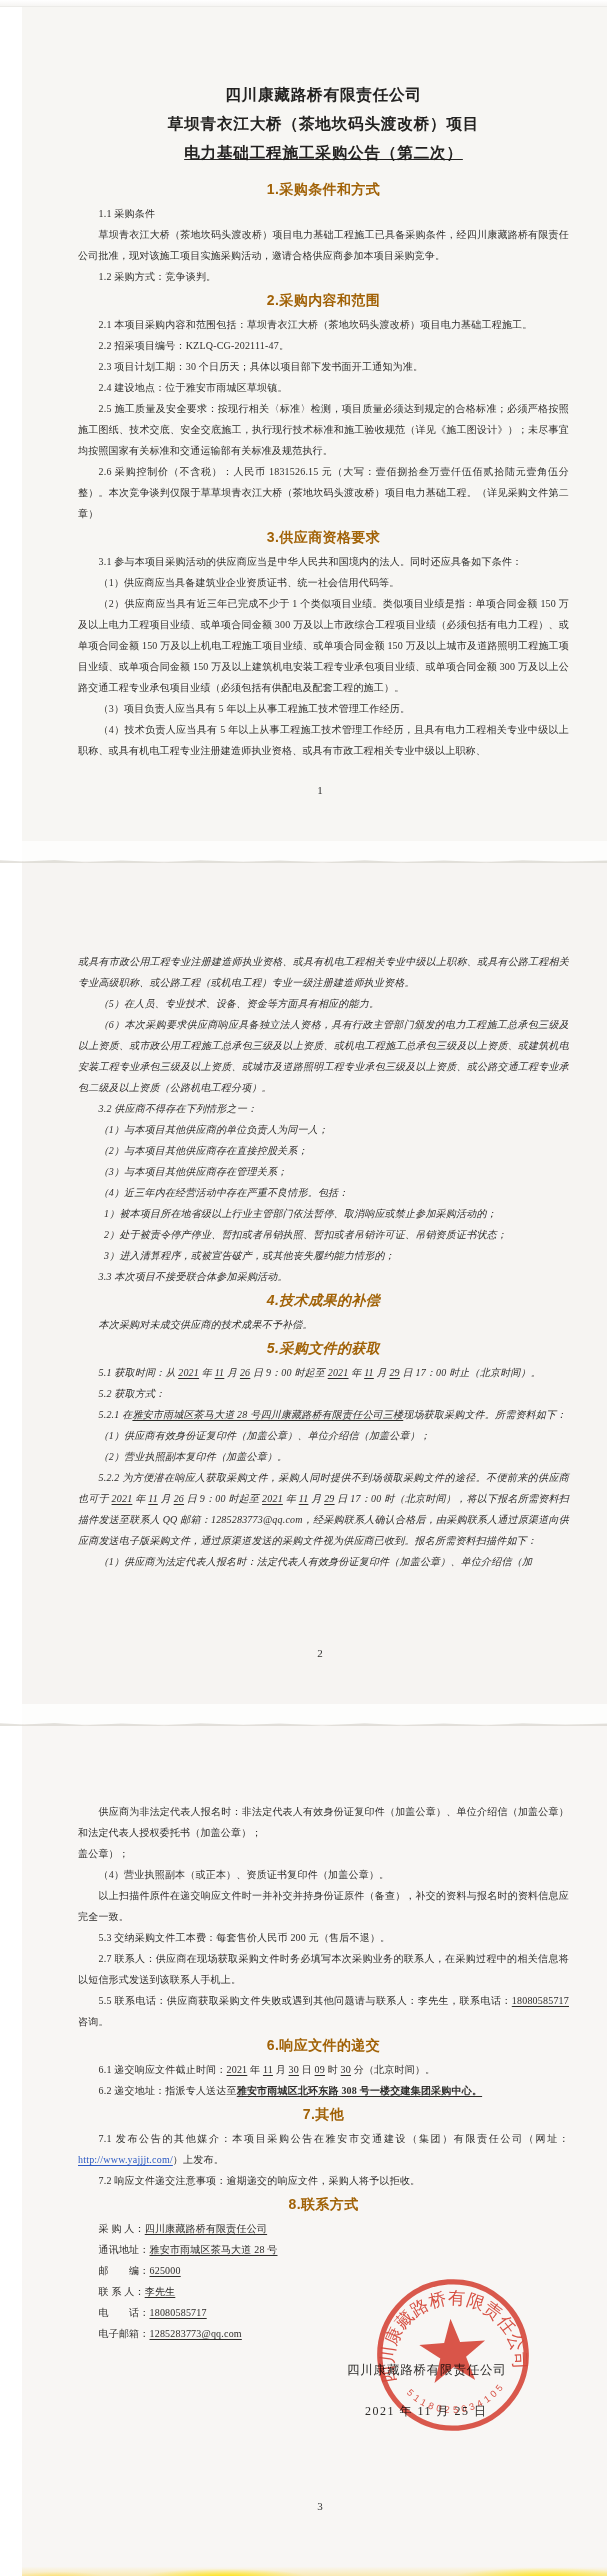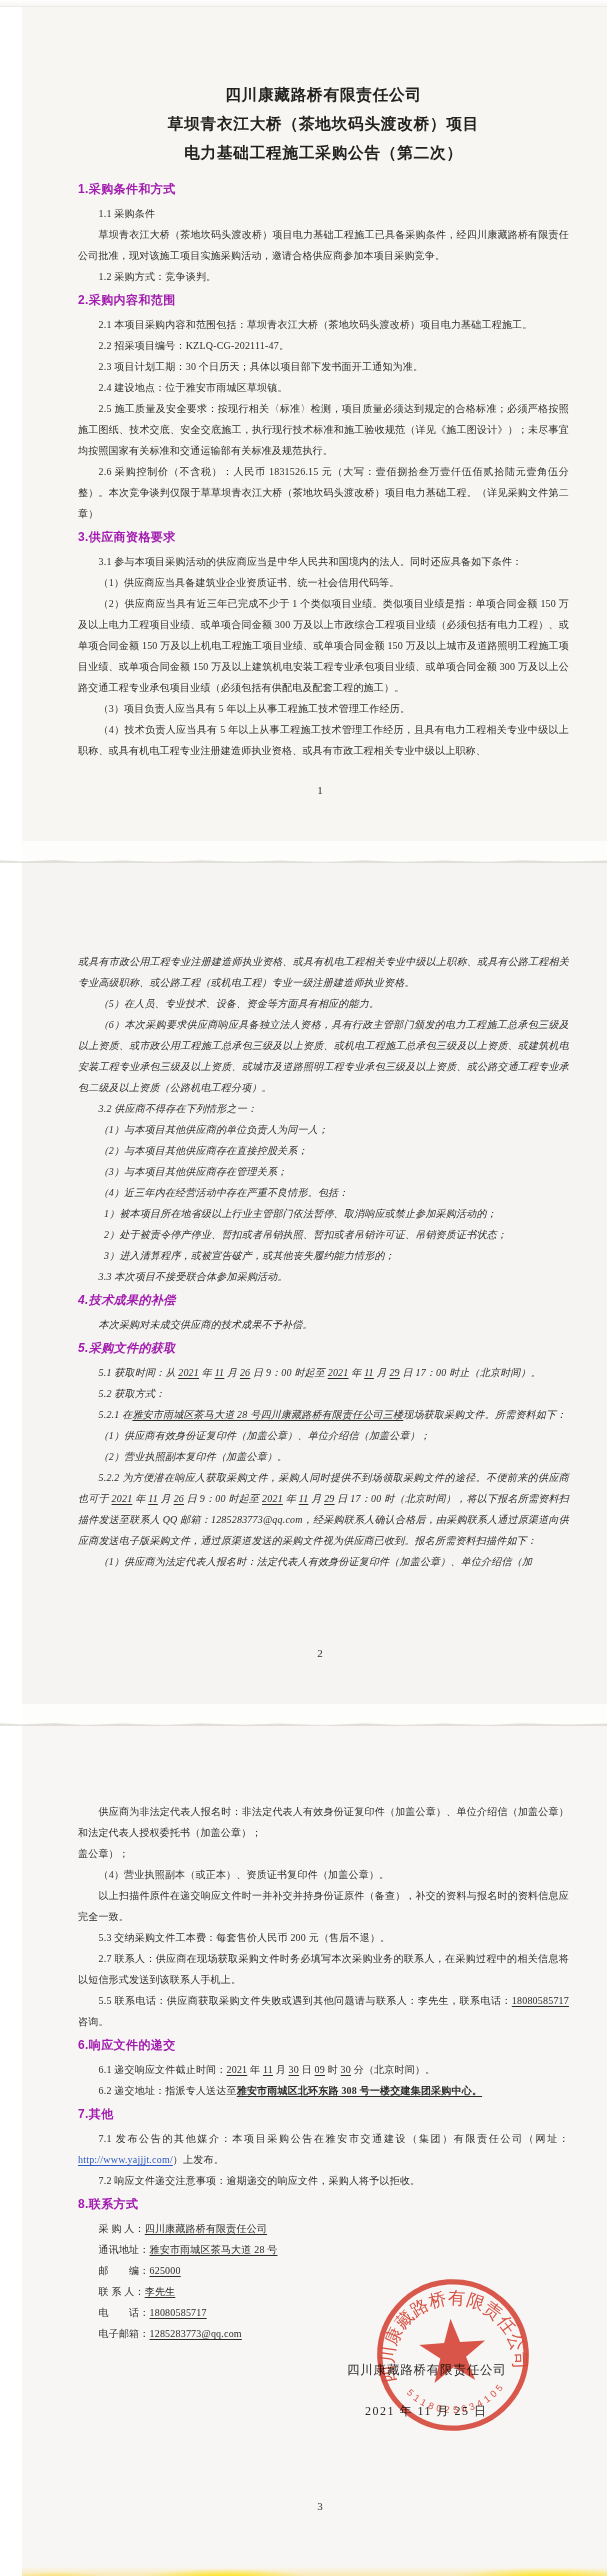--- a/index.html
+++ b/index.html
@@ -23,24 +23,24 @@
     clip-path:polygon(0 20%,4% 55%,9% 15%,14% 70%,20% 25%,27% 75%,33% 20%,40% 65%,46% 25%,53% 78%,60% 22%,66% 70%,73% 28%,80% 72%,86% 18%,93% 60%,100% 25%,100% 100%,0 100%);
   }
   .content { padding:73px 49px 0 56px; }
   .page2 .content { padding-top:90px;font-style:italic; }
   .page3 .content { padding-top:77px; }
   .blk { text-align:justify; }
   .t1 {
     font-family:"Liberation Sans","DejaVu Sans",sans-serif; font-weight:bold;
     font-size:15.6px; line-height:29px; text-align:center; letter-spacing:0.8px; color:#232221;
   }
-  .t1-last { margin-bottom:9px; }
+  .t1-last { margin-bottom:9px;text-decoration:underline; }
   .h {
     font-family:"Liberation Sans","DejaVu Sans",sans-serif; font-weight:bold;
-    font-size:12px; line-height:27px; letter-spacing:0.4px; text-align:left; color:#a21caf;
+    font-size:14px; line-height:27px; letter-spacing:0.4px; text-align:center; color:#a16207;
   }
   .p { font-size:10px; line-height:21px; text-indent:2.05em; letter-spacing:0.2px; }
   .pc { text-indent:0; }
   .p3 { text-indent:2.6em; }
   .u { text-decoration:underline; text-underline-offset:2.3px; }
   .bold { font-weight:bold; }
   .lnk { color:#2b59c3; text-decoration:underline; text-underline-offset:2.3px; cursor:pointer; }
   .pagenum { position:absolute; bottom:65px; left:0; width:100%; text-align:center; font-size:11px; color:#333; }
   .sig-company { position:absolute; left:325px; top:638px; font-size:12.5px; letter-spacing:0.8px; color:#2c2b29; z-index:1; }
   .sig-date { position:absolute; left:343px; top:679px; font-size:12px; letter-spacing:1.5px; color:#2c2b29; z-index:1; }

